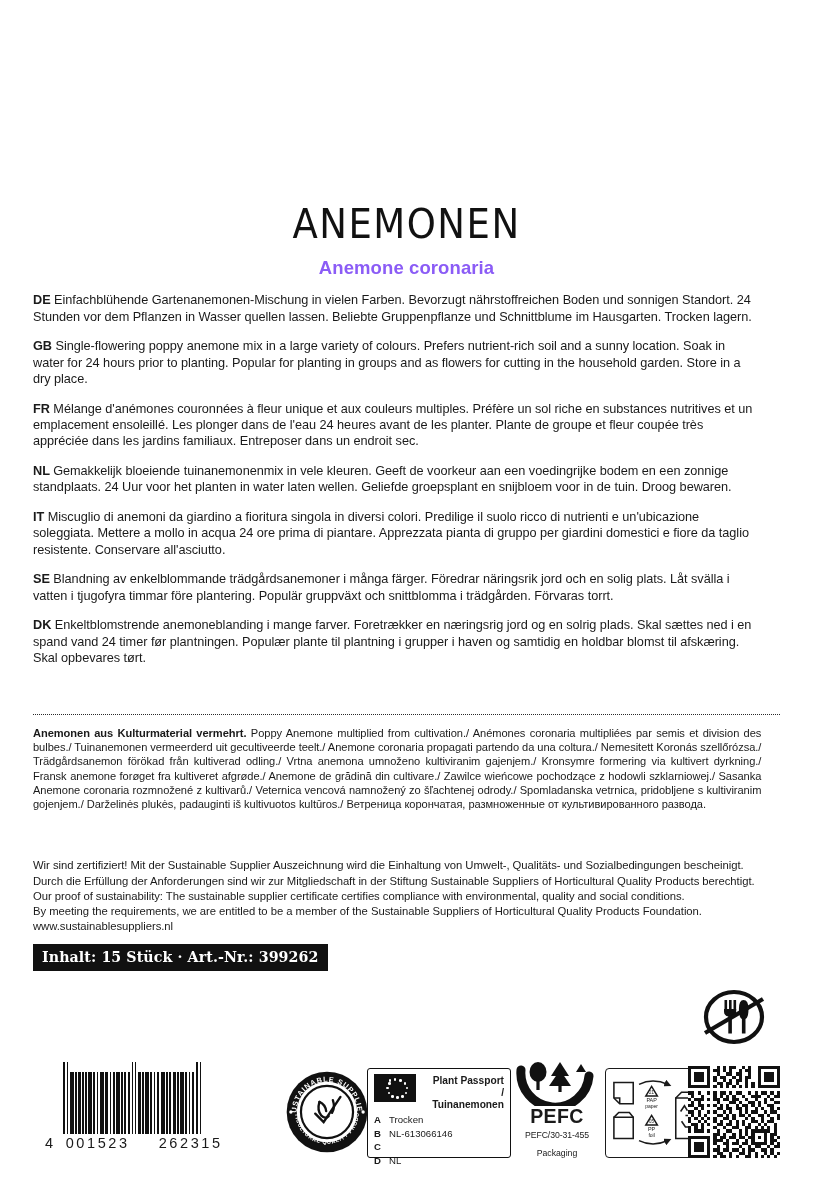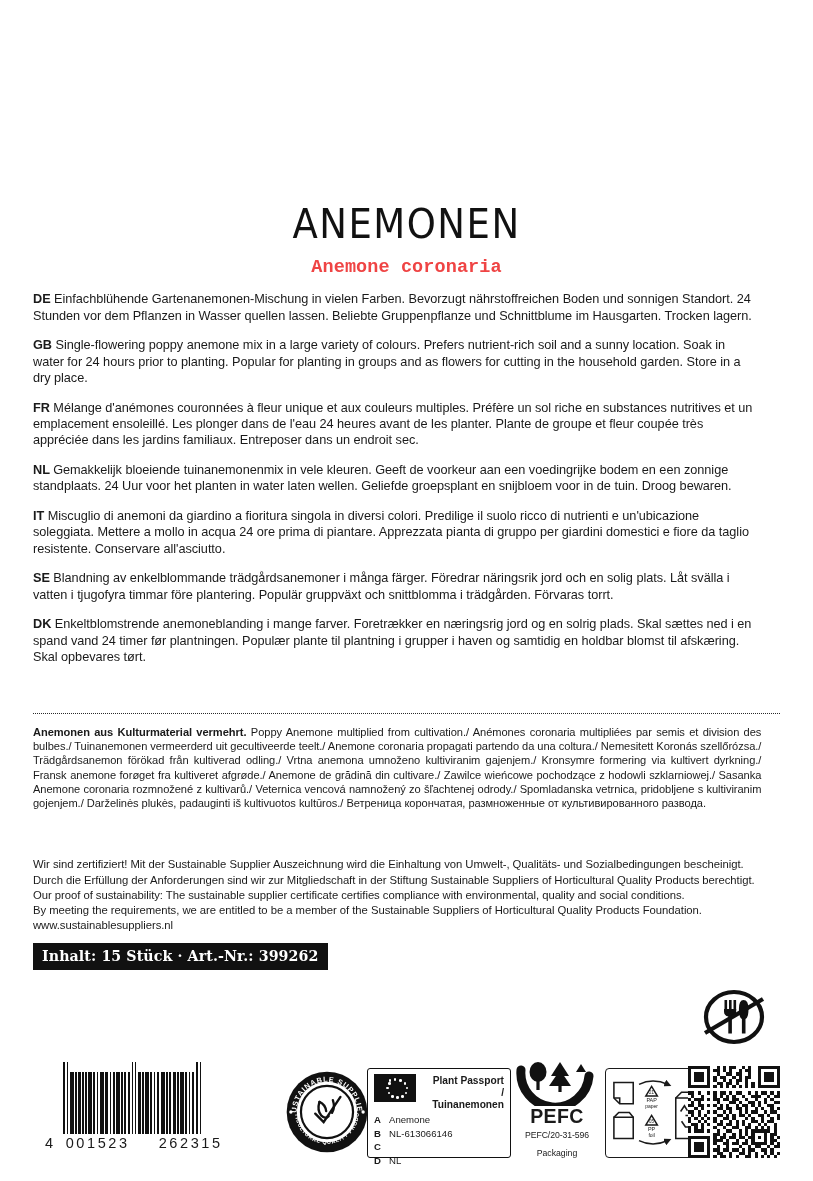--- a/index.html
+++ b/index.html
@@ -31,26 +31,26 @@
     font-family: "DejaVu Sans", sans-serif;
     font-size: 37px;
     font-weight: 400;
     letter-spacing: 1.5px;
     line-height: 1;
     color: #111;
     transform: scaleY(1.12);
     transform-origin: center bottom;
   }
   .sub-title {
-    font-family: Liberation Mono, monospace;
+    font-family: Liberation Sans, sans-serif;
     font-size: 18.5px;
     font-weight: 700;
     margin-top: 12px;
     letter-spacing: 0.1px;
-    color: #ef4444;
+    color: #8b5cf6;
   }
 
   
   .lang-list {
   }
   .lang-para {
     font-size: 13.2px;
     line-height: 16.4px;
     margin-bottom: 10px;
     text-align: left;
@@ -402,21 +402,21 @@
           <span class="pp-star" style="left:14.9px;top:5.1px"></span>
         </div>
         <div class="pp-title">
           <div>Plant Passport /</div>
           <div>Tuinanemonen</div>
         </div>
       </div>
       <div class="pp-rows">
         <div class="pp-row">
           <span class="pp-key">A</span>
-          <span class="pp-val">Anemone</span>
+          <span class="pp-val">Trocken</span>
         </div>
         <div class="pp-row">
           <span class="pp-key">B</span>
           <span class="pp-val">NL-613066146</span>
         </div>
         <div class="pp-row">
           <span class="pp-key">C</span>
           <span class="pp-val"></span>
         </div>
         <div class="pp-row">
@@ -434,21 +434,21 @@
             <ellipse cx="27" cy="10" rx="8.5" ry="10"></ellipse>
             <rect x="25.4" y="17" width="3.2" height="11"></rect>
             <path d="M49 0 L58 14 H40 Z"></path>
             <path d="M49 8 L60 24 H38 Z"></path>
             <rect x="47.4" y="22" width="3.2" height="8"></rect>
             <path d="M70 2 L75 10 H65 Z"></path>
           </g>
         </svg>
       </div>
       <div class="pefc-word">PEFC</div>
-      <div class="pefc-code">PEFC/20-31-596</div>
+      <div class="pefc-code">PEFC/30-31-455</div>
       <div class="pefc-pack">Packaging</div>
     </div>
 
     <div class="logo-cell recycle">
       <svg viewBox="0 0 100 90" width="97" height="87">
 
         <g fill="none" stroke="#1a1a1a" stroke-width="1.6">
           <path d="M8 14 h20 v22 h-14 l-6 -6 z"></path>
           <path d="M14 36 v-6 h-6"></path>
 

